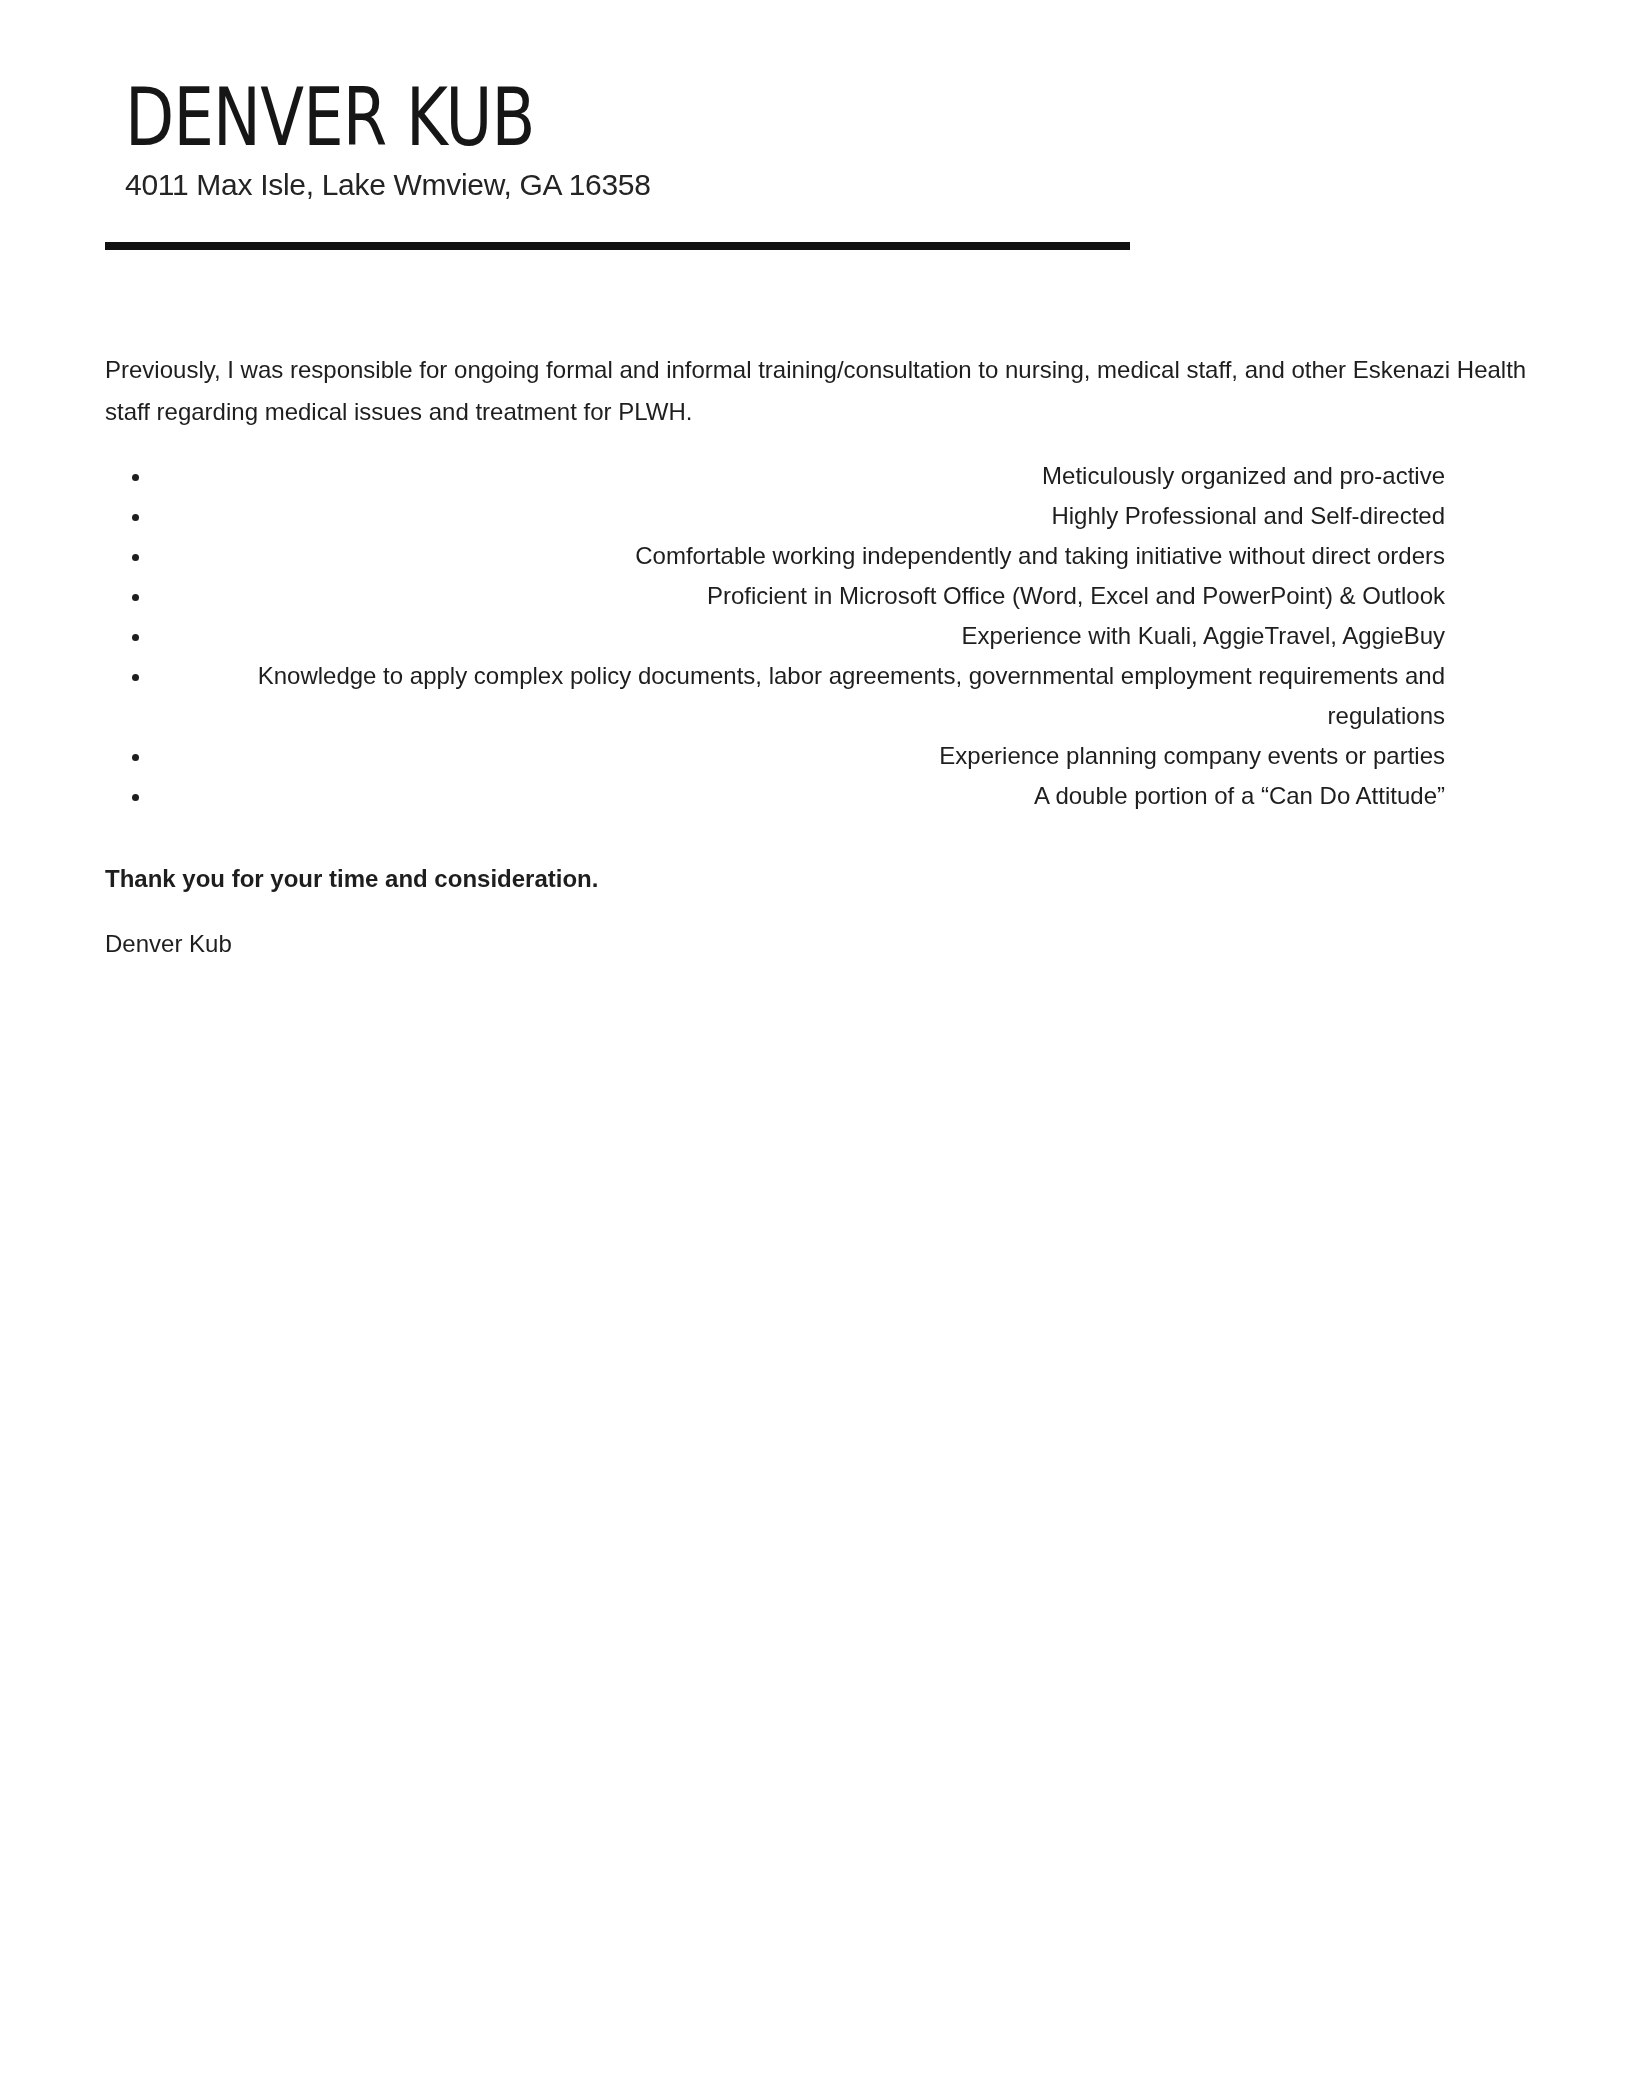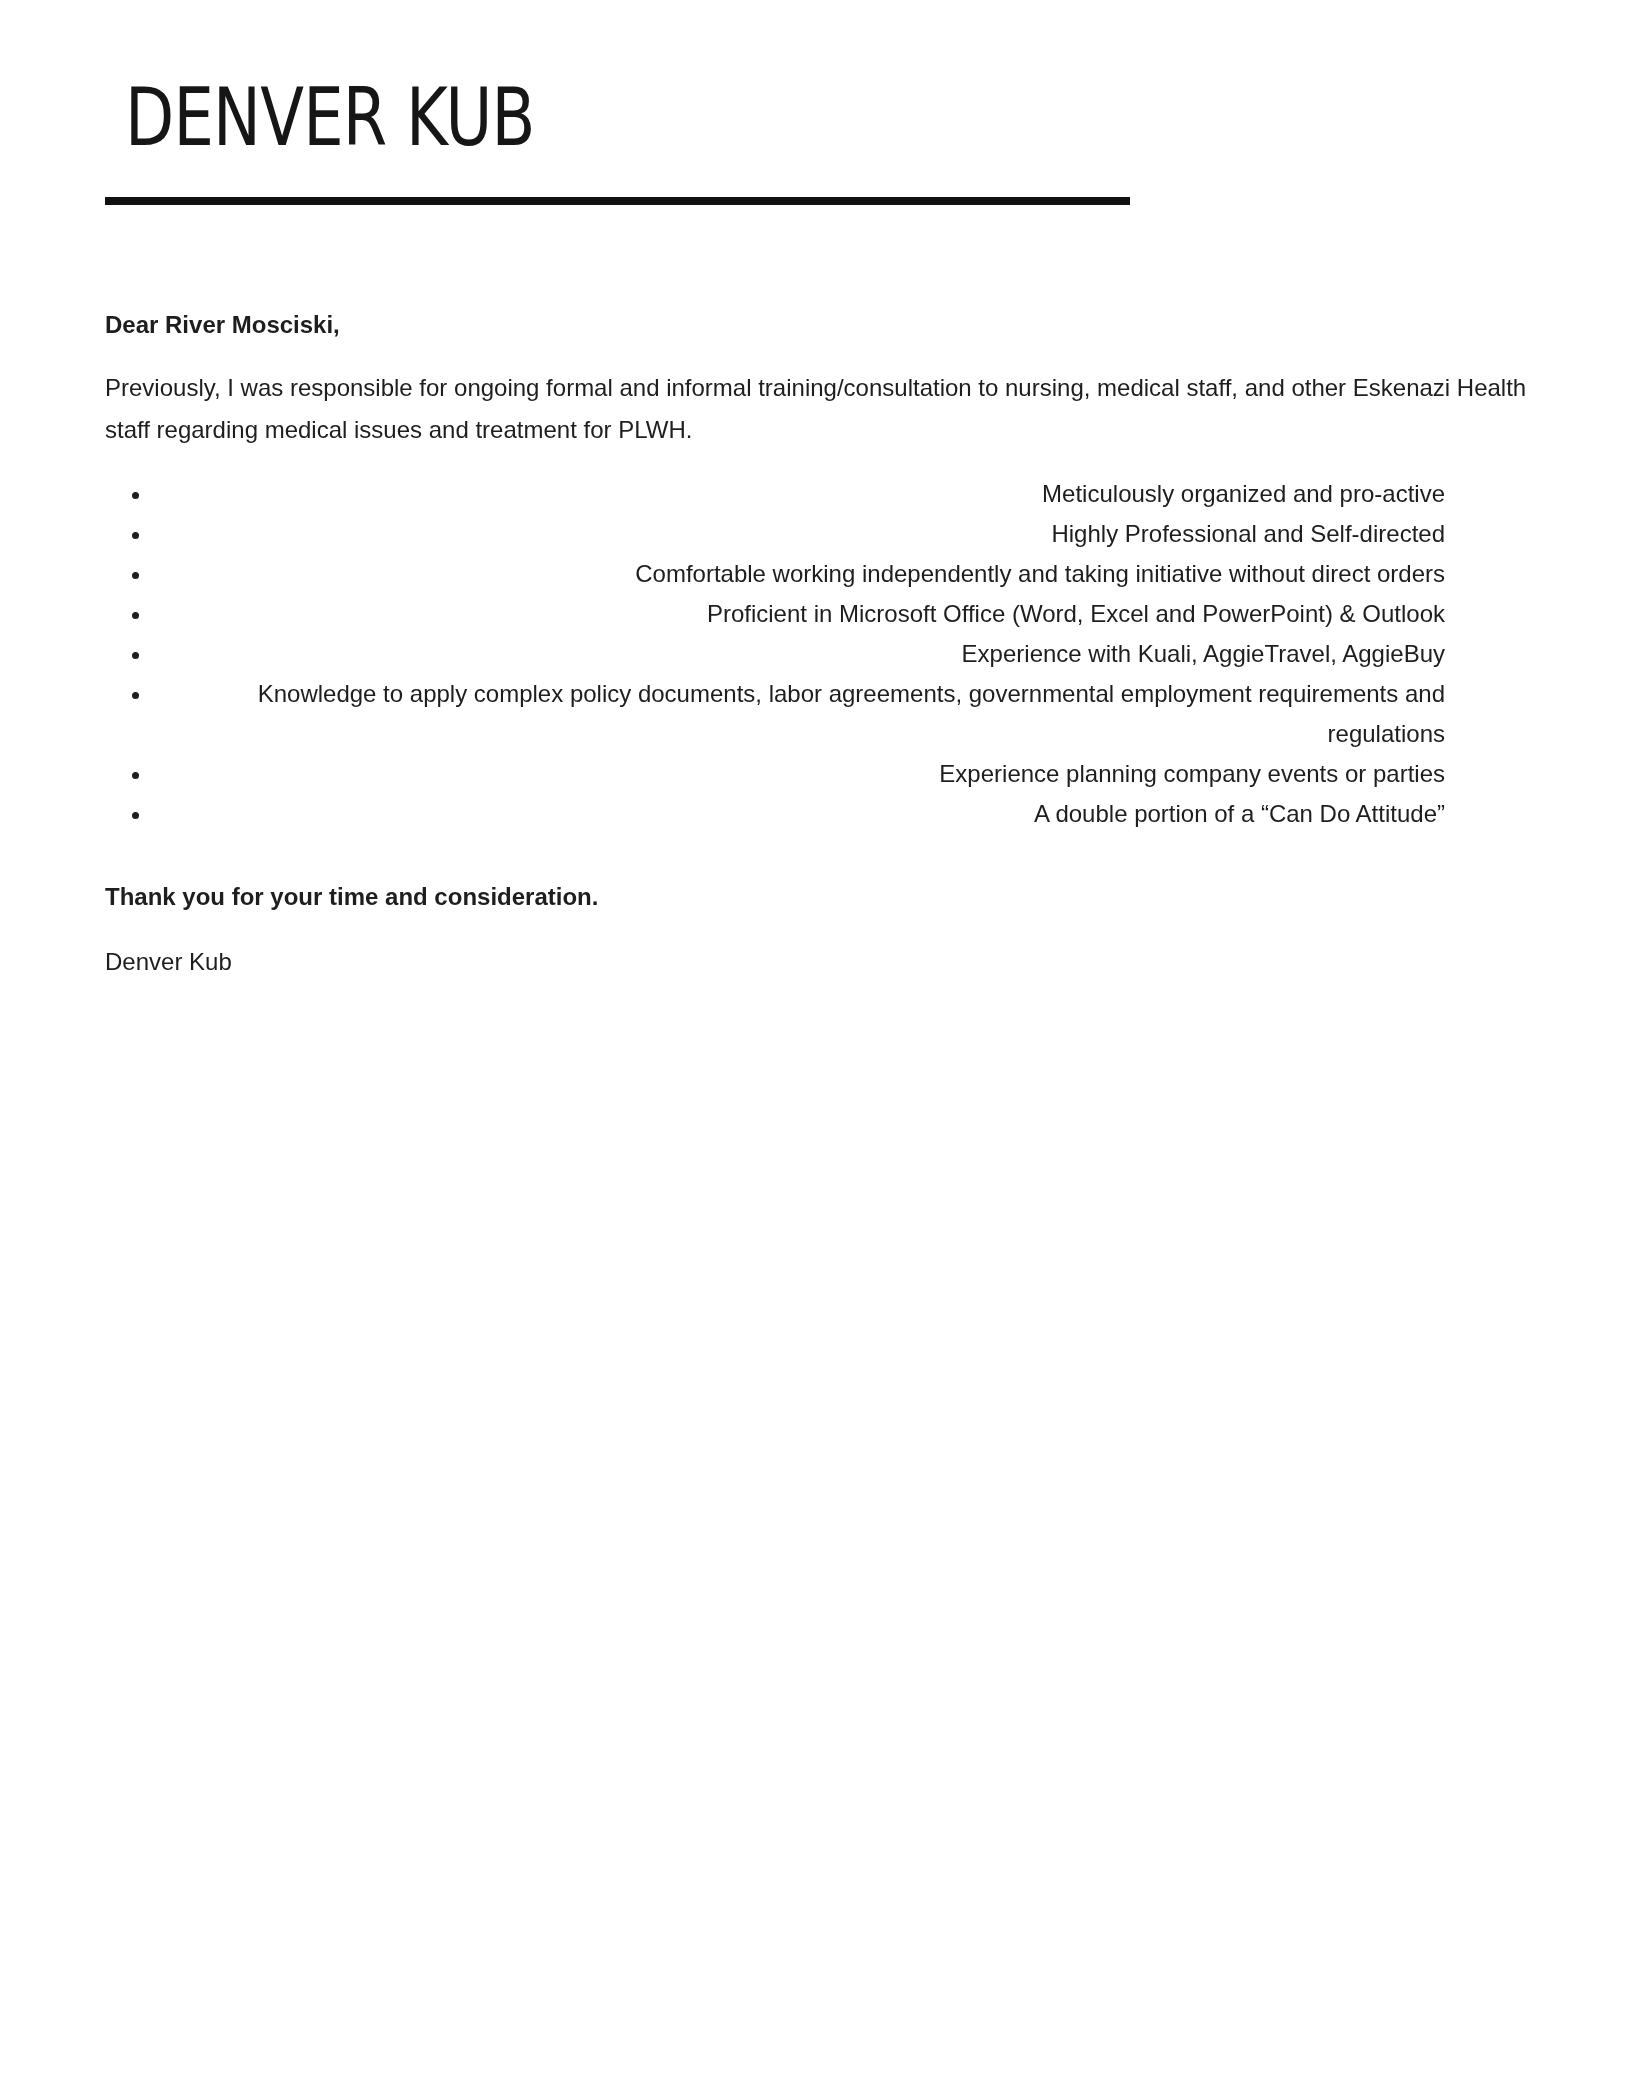--- a/index.html
+++ b/index.html
@@ -81,27 +81,27 @@
     line-height: 42px;
   }
 </style>
 </head>
 <body>
 
 <div class="page">
 
   <div class="letter-header">
     <div class="sender-name">DENVER KUB</div>
+    <div class="sender-address">4011 Max Isle, Lake Wmview, GA 16358</div>
   </div>
 
   <div class="header-rule"></div>
 
   <div class="letter-body">
 
-    <p class="salutation">Dear River Mosciski,</p>
 
 
     <p class="body-paragraph">Previously, I was responsible for ongoing formal and informal training/consultation to nursing, medical staff, and other Eskenazi Health staff regarding medical issues and treatment for PLWH.</p>
 
 
     <ul class="qualifications-list">
       <li>Meticulously organized and pro-active</li>
       <li>Highly Professional and Self-directed</li>
       <li>Comfortable working independently and taking initiative without direct orders</li>
       <li>Proficient in Microsoft Office (Word, Excel and PowerPoint) &amp; Outlook</li>

